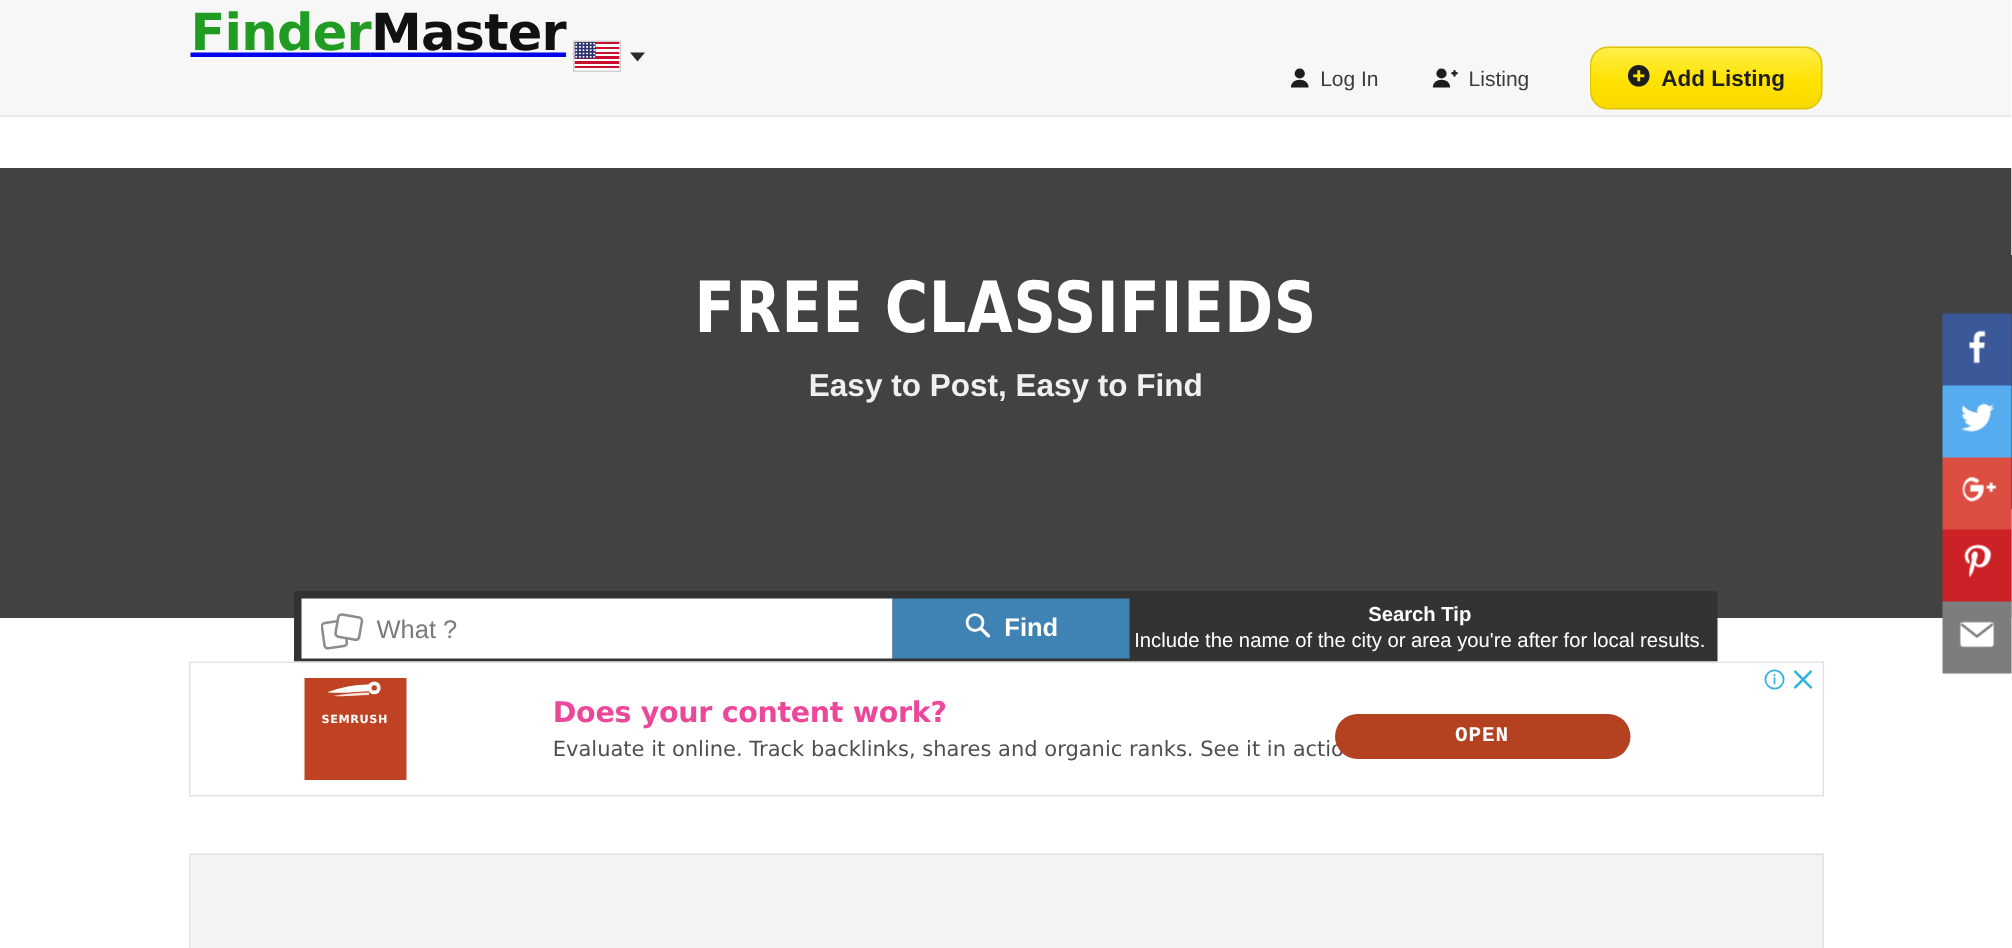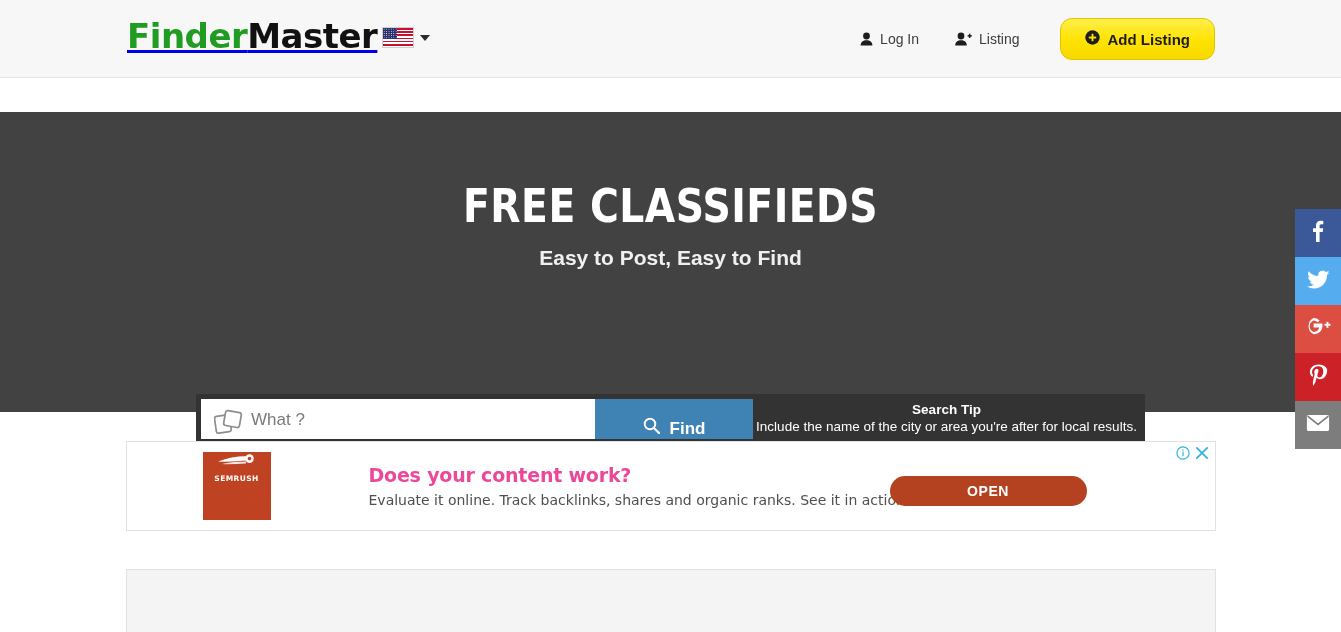--- a/index.html
+++ b/index.html
@@ -16,21 +16,21 @@
     position: relative;
     height: 78px;
     background: #f7f7f7;
     border-bottom: 1px solid #e4e4e4;
     display: flex;
     align-items: center;
   }
   .logo {
     position: absolute;
     left: 127px;
-    top: 16px;
+    top: 2px;
     font-size: 34px;
     font-weight: bold;
     letter-spacing: -0.5px;
     white-space: nowrap;
     font-family: "DejaVu Sans", sans-serif;
   }
   .logo .lg-a { color: #1f9c21; }
   .logo .lg-b { color: #111111; }
 
   .lang-switch {
@@ -78,21 +78,21 @@
     width: 0; height: 0;
     border-left: 5px solid transparent;
     border-right: 5px solid transparent;
     border-top: 6px solid #2b2b2b;
     display: block;
   }
 
   .header-right {
     position: absolute;
     right: 126px;
-    top: 0;
+    top: 13px;
     height: 78px;
     display: flex;
     align-items: center;
     gap: 0;
   }
   .hdr-link {
     display: flex;
     align-items: center;
     gap: 7px;
     color: #3c3c3c;
@@ -182,21 +182,21 @@
   .search-input::placeholder { color: #7a7a7a; opacity: 1; }
   .find-btn {
     width: 158px;
     height: 40px;
     background: #3f82b4;
     border: 0;
     color: #ffffff;
     font-size: 17px;
     font-weight: bold;
     display: flex;
-    align-items: flex-end;
+    align-items: center;
     justify-content: center;
     gap: 10px;
     cursor: pointer;
     font-family: "Liberation Sans", sans-serif;
   }
   .tip-box {
     flex: 1;
     height: 40px;
     display: flex;
     flex-direction: column;
@@ -264,21 +264,21 @@
     width: 197px;
     height: 30px;
     border-radius: 16px;
     background: #b4411f;
     border: 0;
     color: #ffffff;
     font-size: 14px;
     font-weight: bold;
     letter-spacing: 0.6px;
     cursor: pointer;
-    font-family: Liberation Sans, sans-serif;
+    font-family: Liberation Mono, monospace;
   }
   .ad-meta {
     position: absolute;
     right: 6px;
     top: 4px;
     display: flex;
     align-items: center;
     gap: 5px;
   }
   .ad-info, .ad-close {

